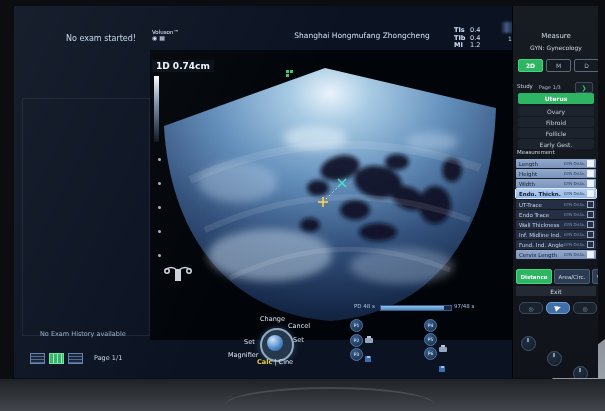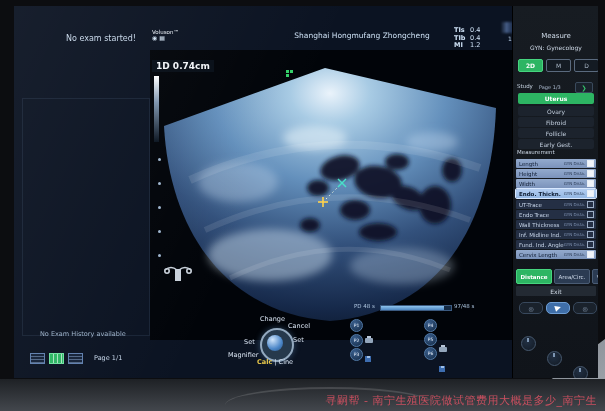--- a/index.html
+++ b/index.html
@@ -111,21 +111,20 @@
   .knob::after{content:'';position:absolute;left:5px;top:1px;width:1.5px;height:4px;background:#7e96b2;}
 </style>
 </head>
 <body>
 
 <div class="photo">
 
   <div class="abs desk"></div>
   <div class="abs stand"></div>
   <div class="abs stand-glow"></div>
-  <div class="abs watermark">寻嗣帮 - 南宁生殖医院做试管费用大概是多少_南宁生</div>
 
   <div class="abs screen">
 
     <div class="abs no-exam">No exam started!</div>
     <div class="abs hist-box"></div>
     <div class="abs no-hist">No Exam History available</div>
     <div class="abs layout-icons">
       <span class="lico"></span>
       <span class="lico green"></span>
       <span class="lico"></span>

